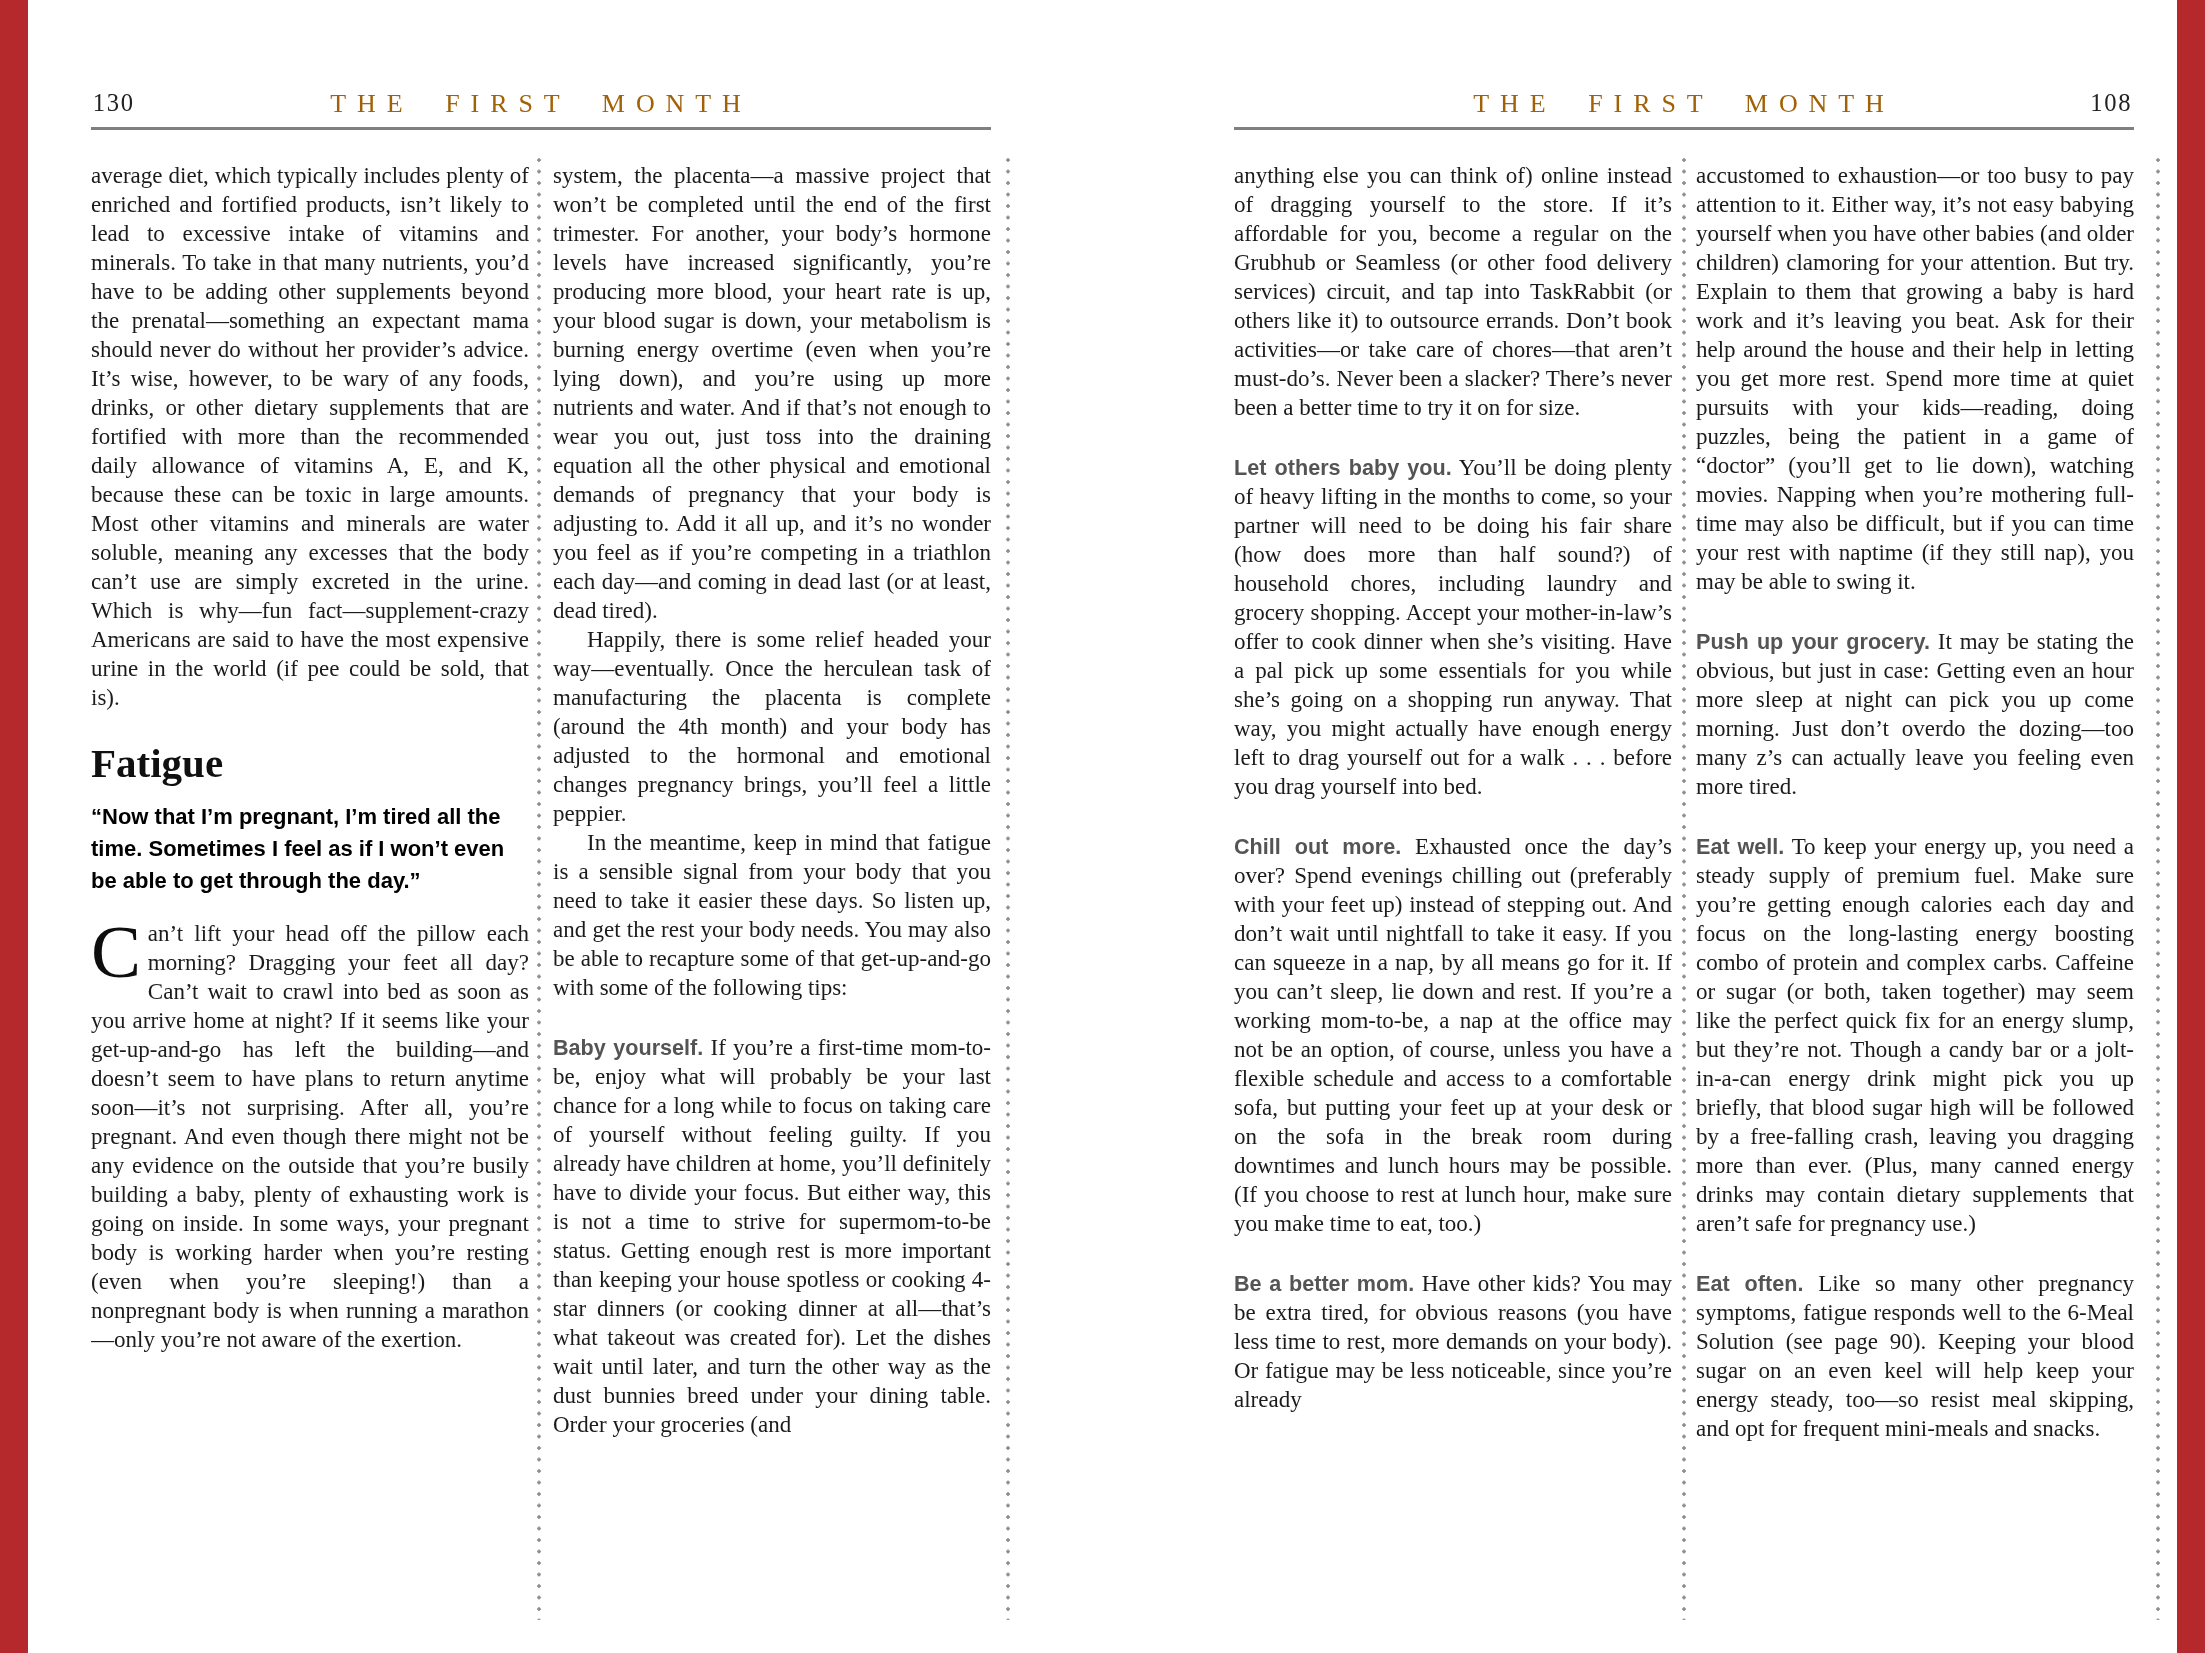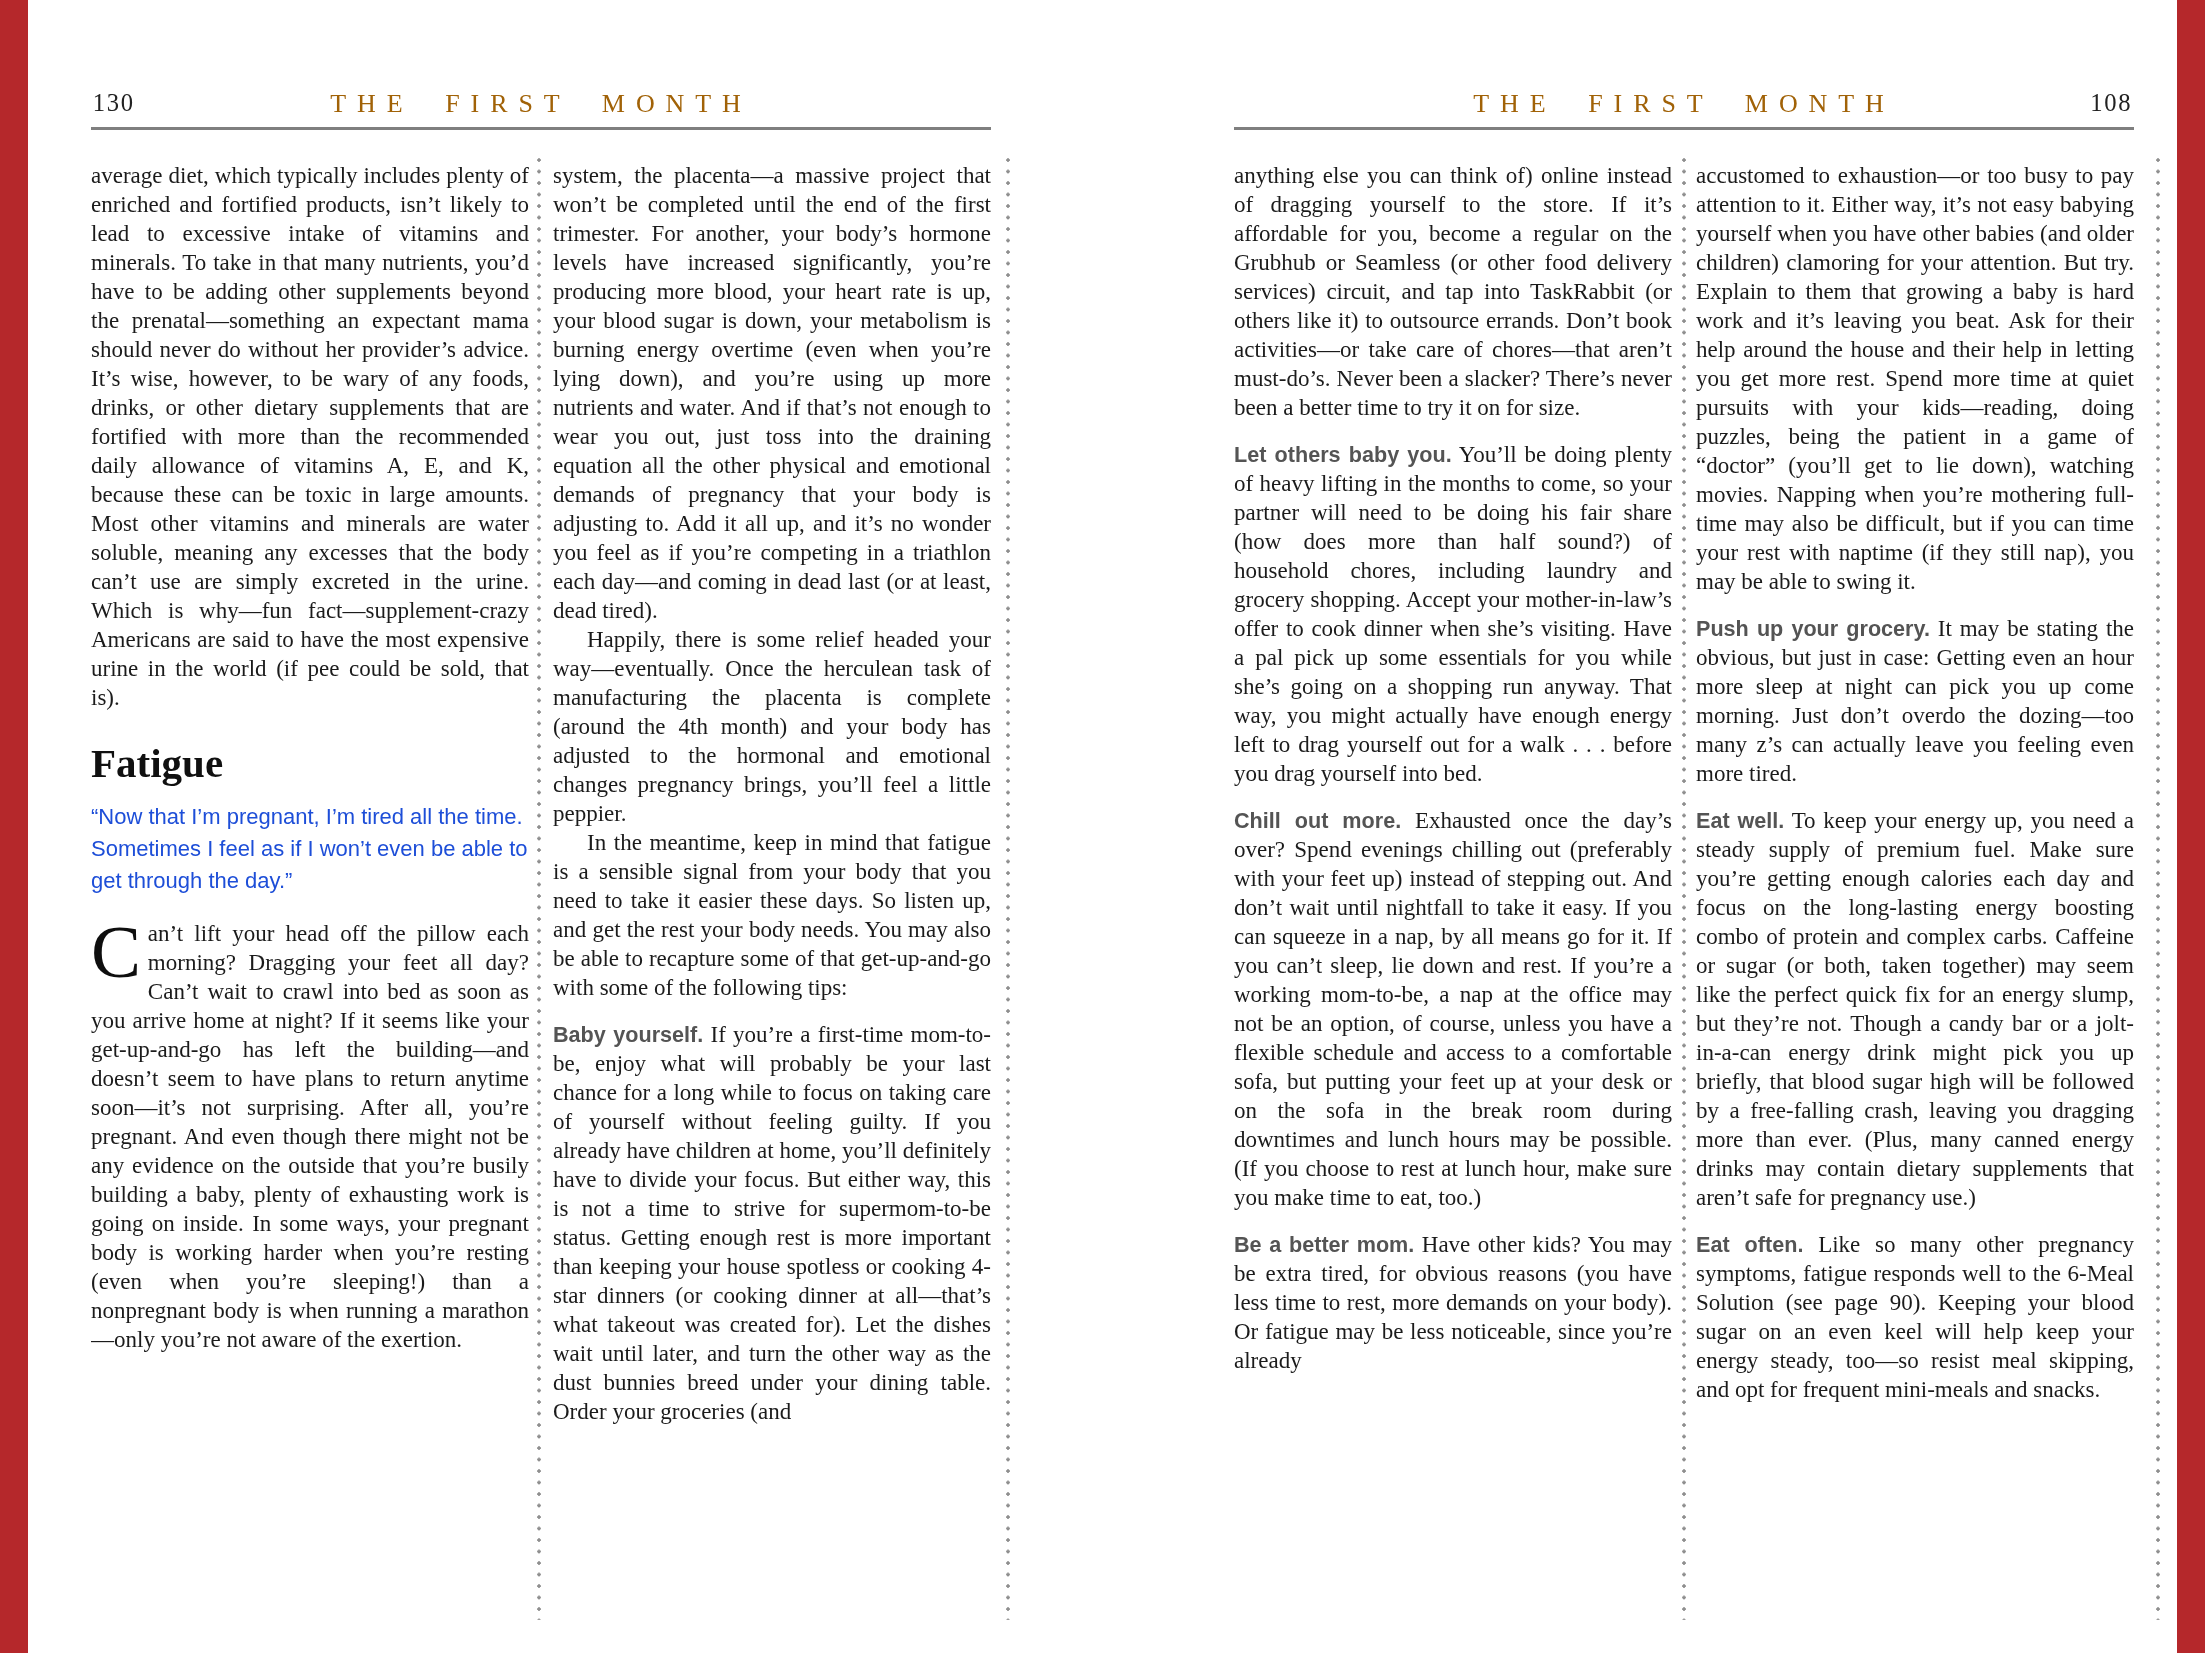--- a/index.html
+++ b/index.html
@@ -42,31 +42,31 @@
   .col {
     position:absolute; top:161px; width:438px; height:1467px;
     overflow:hidden;
     font-size:23px; line-height:29px; color:#1b1b1b;
   }
   .col.c-left { left:0; }
   .col.c-right { left:462px; }
 
   .para { margin:0; text-align:justify; }
   .para.indent { text-indent:34px;font-family:Liberation Serif, serif; }
-  .para.tip { margin-top:18px; }
+  .para.tip { margin-top:31px; }
 
   .h1 {
     margin:30.5px 0 17px 0;
     font-size:41px; line-height:41px; font-weight:700;
     color:#101010; text-align:left;
   }
   .quote {
     margin:3.4px 0 22px 0;
     font-family:"Liberation Sans", sans-serif;
-    font-weight:400; color:#1d4ed8;
+    font-weight:700; color:#000000;
     font-size:22px; line-height:32px;
     text-align:left;
   }
   .lead {
     font-family:"Liberation Sans", sans-serif;
     font-weight:700; color:#545454;
     font-size:21.6px;
   }
   .initial {
     float:left;

